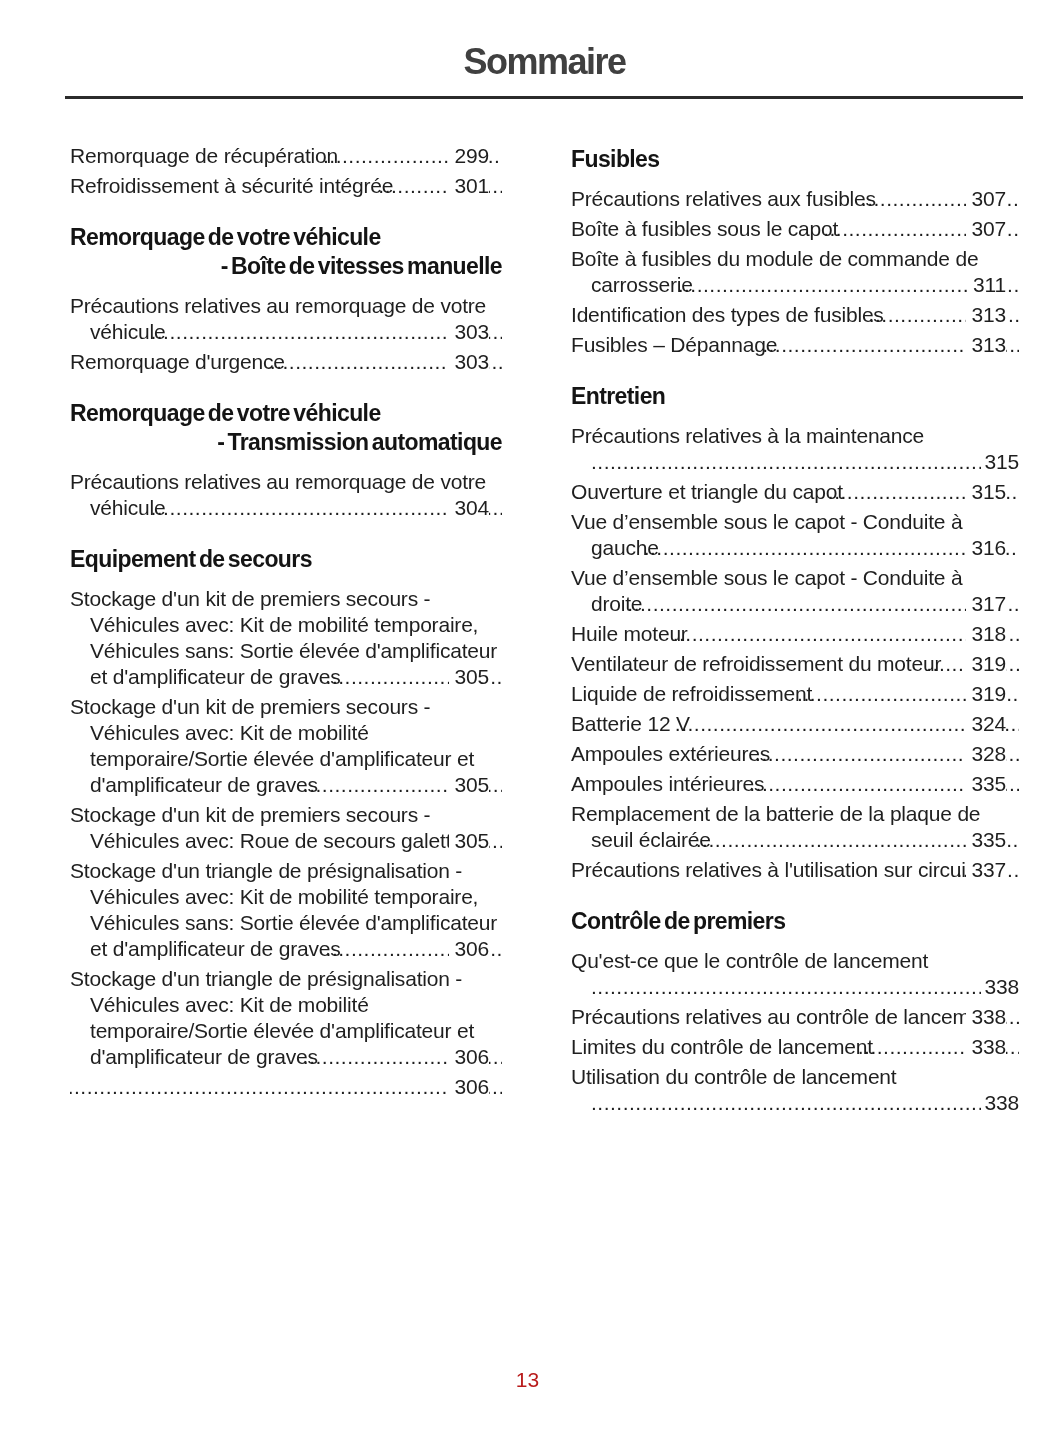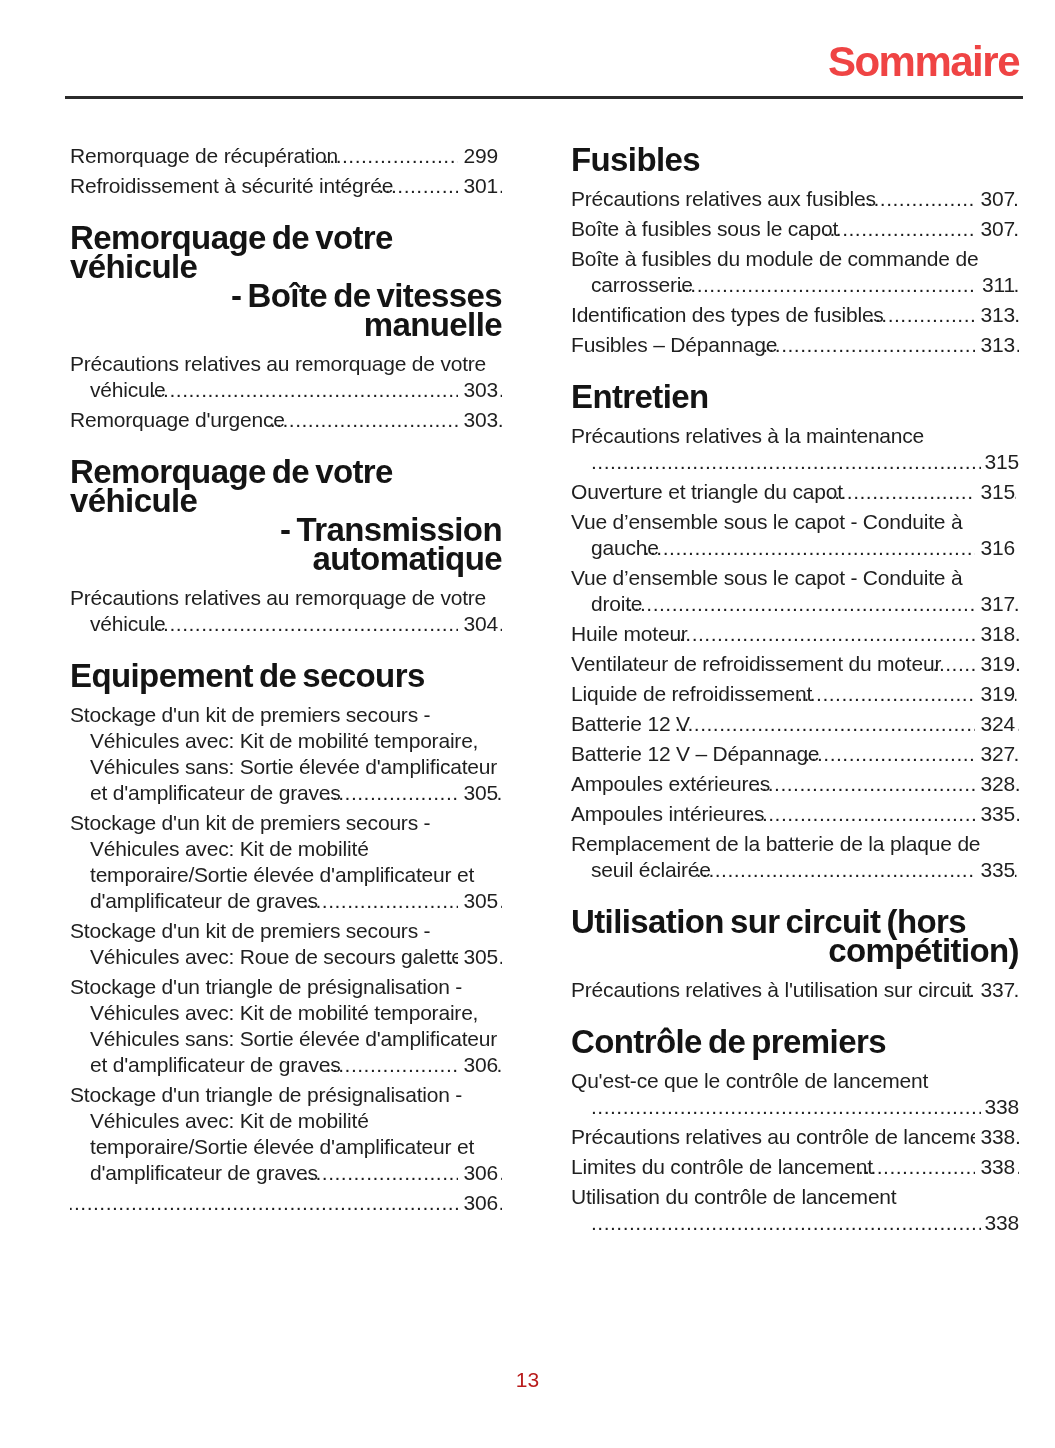--- a/index.html
+++ b/index.html
@@ -2,44 +2,44 @@
 <html><head>
 <meta charset="utf-8">
 <style>
   html,body { margin:0; padding:0; }
   body {
     width:1055px; height:1448px; background:#ffffff; position:relative; overflow:hidden;
     font-family:"Liberation Sans", sans-serif; color:#1f1f1f;
   }
   .sheet { padding:38px 36px 0 70px; }
   h1.title {
-    margin:0; text-align:right; font-size:42px; line-height:48px; font-weight:bold;
-    letter-spacing:-1.5px; word-spacing:-3px; color:#ef4444;
+    margin:0; text-align:center; font-size:36px; line-height:48px; font-weight:bold;
+    letter-spacing:-1.5px; word-spacing:-3px; color:#404040;
   }
   .rule { border:0; border-top:3px solid #2b2b2b; margin:10px -4px 0 -5px; }
   .cols { display:flex; gap:69px; margin-top:44px; }
   .col { width:448px; font-size:21px; line-height:26px; letter-spacing:-0.2px; }
   .sec-h {
-    margin:24px 0 12px; font-size:33px; line-height:29px; font-weight:bold;
+    margin:24px 0 12px; font-size:23px; line-height:29px; font-weight:bold;
     letter-spacing:-0.6px; word-spacing:-2.5px; color:#141414;
   }
   .col > .sec-h:first-child { margin-top:2px; }
   .hl { display:block; }
   .hl--cont { padding-left:26px;text-align:right; }
   .entry { margin:0 0 4px; padding-left:20px; text-indent:-20px; position:relative; overflow:hidden; }
   .lbl { }
   .lead {
     display:inline-block; width:0; white-space:nowrap; overflow:visible; vertical-align:baseline;
   }
   .lead::after, .lead2::after {
     content:"........................................................................................................................................";
     letter-spacing:0.5px;
   }
   .lead::after { margin-left:5px; }
-  .pg { position:absolute; right:4px; bottom:0; background:#ffffff; padding-left:6px; text-indent:0; }
+  .pg { position:absolute; right:13px; bottom:0; background:#ffffff; padding-left:6px; text-indent:0; }
   .dotrow { display:flex; text-indent:0; align-items:baseline; }
   .lead2 { flex:1 1 auto; overflow:hidden; white-space:nowrap; }
   .pg2 { flex:0 0 auto; padding-left:4px; }
   .footer { position:absolute; top:1368px; left:0; width:100%; text-align:center; font-size:21px; color:#b91c1c; }
 </style>
 </head>
 <body>
 
 <div class="sheet">
   <h1 class="title">Sommaire</h1>
@@ -94,29 +94,24 @@
             <span class="lead2"></span>
             <span class="pg2">315</span>
           </span></div>
       <p class="entry"><span class="lbl">Ouverture et triangle du capot</span><span class="lead"></span><span class="pg">315</span></p>
       <p class="entry"><span class="lbl">Vue d’ensemble sous le capot - Conduite à gauche</span><span class="lead"></span><span class="pg">316</span></p>
       <p class="entry"><span class="lbl">Vue d’ensemble sous le capot - Conduite à droite</span><span class="lead"></span><span class="pg">317</span></p>
       <p class="entry"><span class="lbl">Huile moteur</span><span class="lead"></span><span class="pg">318</span></p>
       <p class="entry"><span class="lbl">Ventilateur de refroidissement du moteur</span><span class="lead"></span><span class="pg">319</span></p>
       <p class="entry"><span class="lbl">Liquide de refroidissement</span><span class="lead"></span><span class="pg">319</span></p>
       <p class="entry"><span class="lbl">Batterie 12 V</span><span class="lead"></span><span class="pg">324</span></p>
-      <p class="entry"><span class="lbl">Batterie 12 V – Dépannage</span><span class="lead"></span><span class="pg">327</span></p>
       <p class="entry"><span class="lbl">Ampoules extérieures</span><span class="lead"></span><span class="pg">328</span></p>
       <p class="entry"><span class="lbl">Ampoules intérieures</span><span class="lead"></span><span class="pg">335</span></p>
       <p class="entry"><span class="lbl">Remplacement de la batterie de la plaque de seuil éclairée</span><span class="lead"></span><span class="pg">335</span></p>
 
-      <h2 class="sec-h">
-          <span class="hl">Utilisation sur circuit (hors</span>
-          <span class="hl hl--cont">compétition)</span>
-        </h2>
       <p class="entry"><span class="lbl">Précautions relatives à l'utilisation sur circuit</span><span class="lead"></span><span class="pg">337</span></p>
 
       <h2 class="sec-h">
           <span class="hl">Contrôle de premiers</span>
         </h2>
       <div class="entry entry--break"><span class="lbl">Qu'est-ce que le contrôle de lancement</span><span class="dotrow">
             <span class="lead2"></span>
             <span class="pg2">338</span>
           </span></div>
       <p class="entry"><span class="lbl">Précautions relatives au contrôle de lancement</span><span class="lead"></span><span class="pg">338</span></p>

